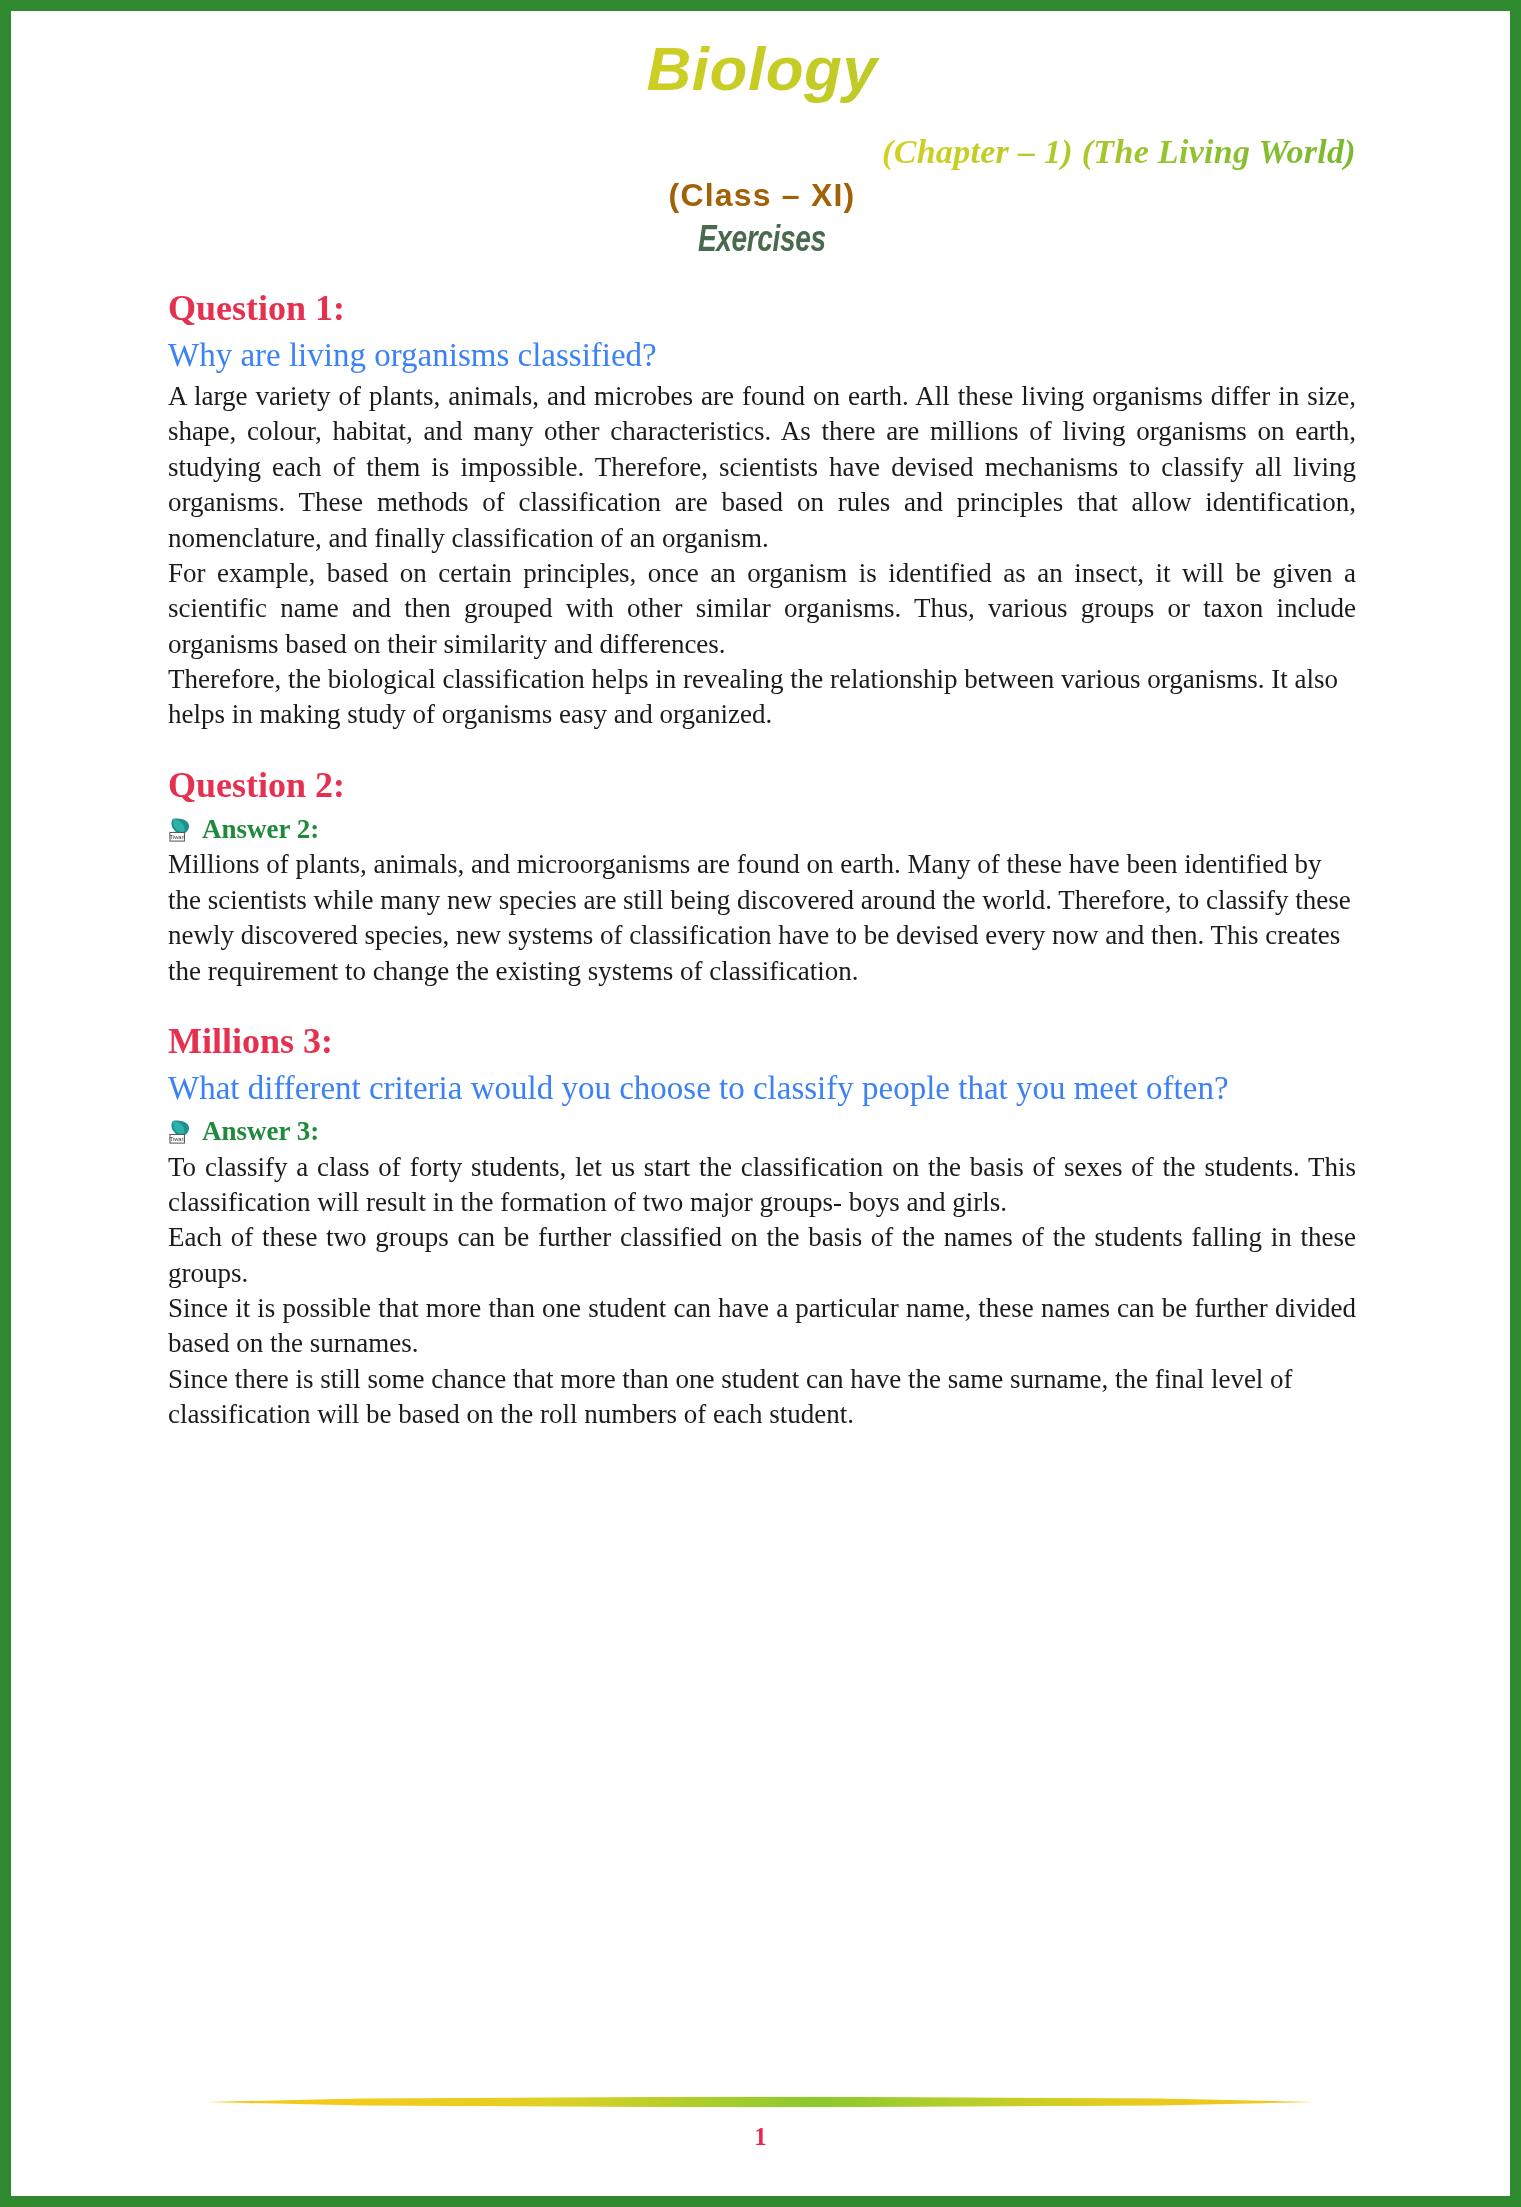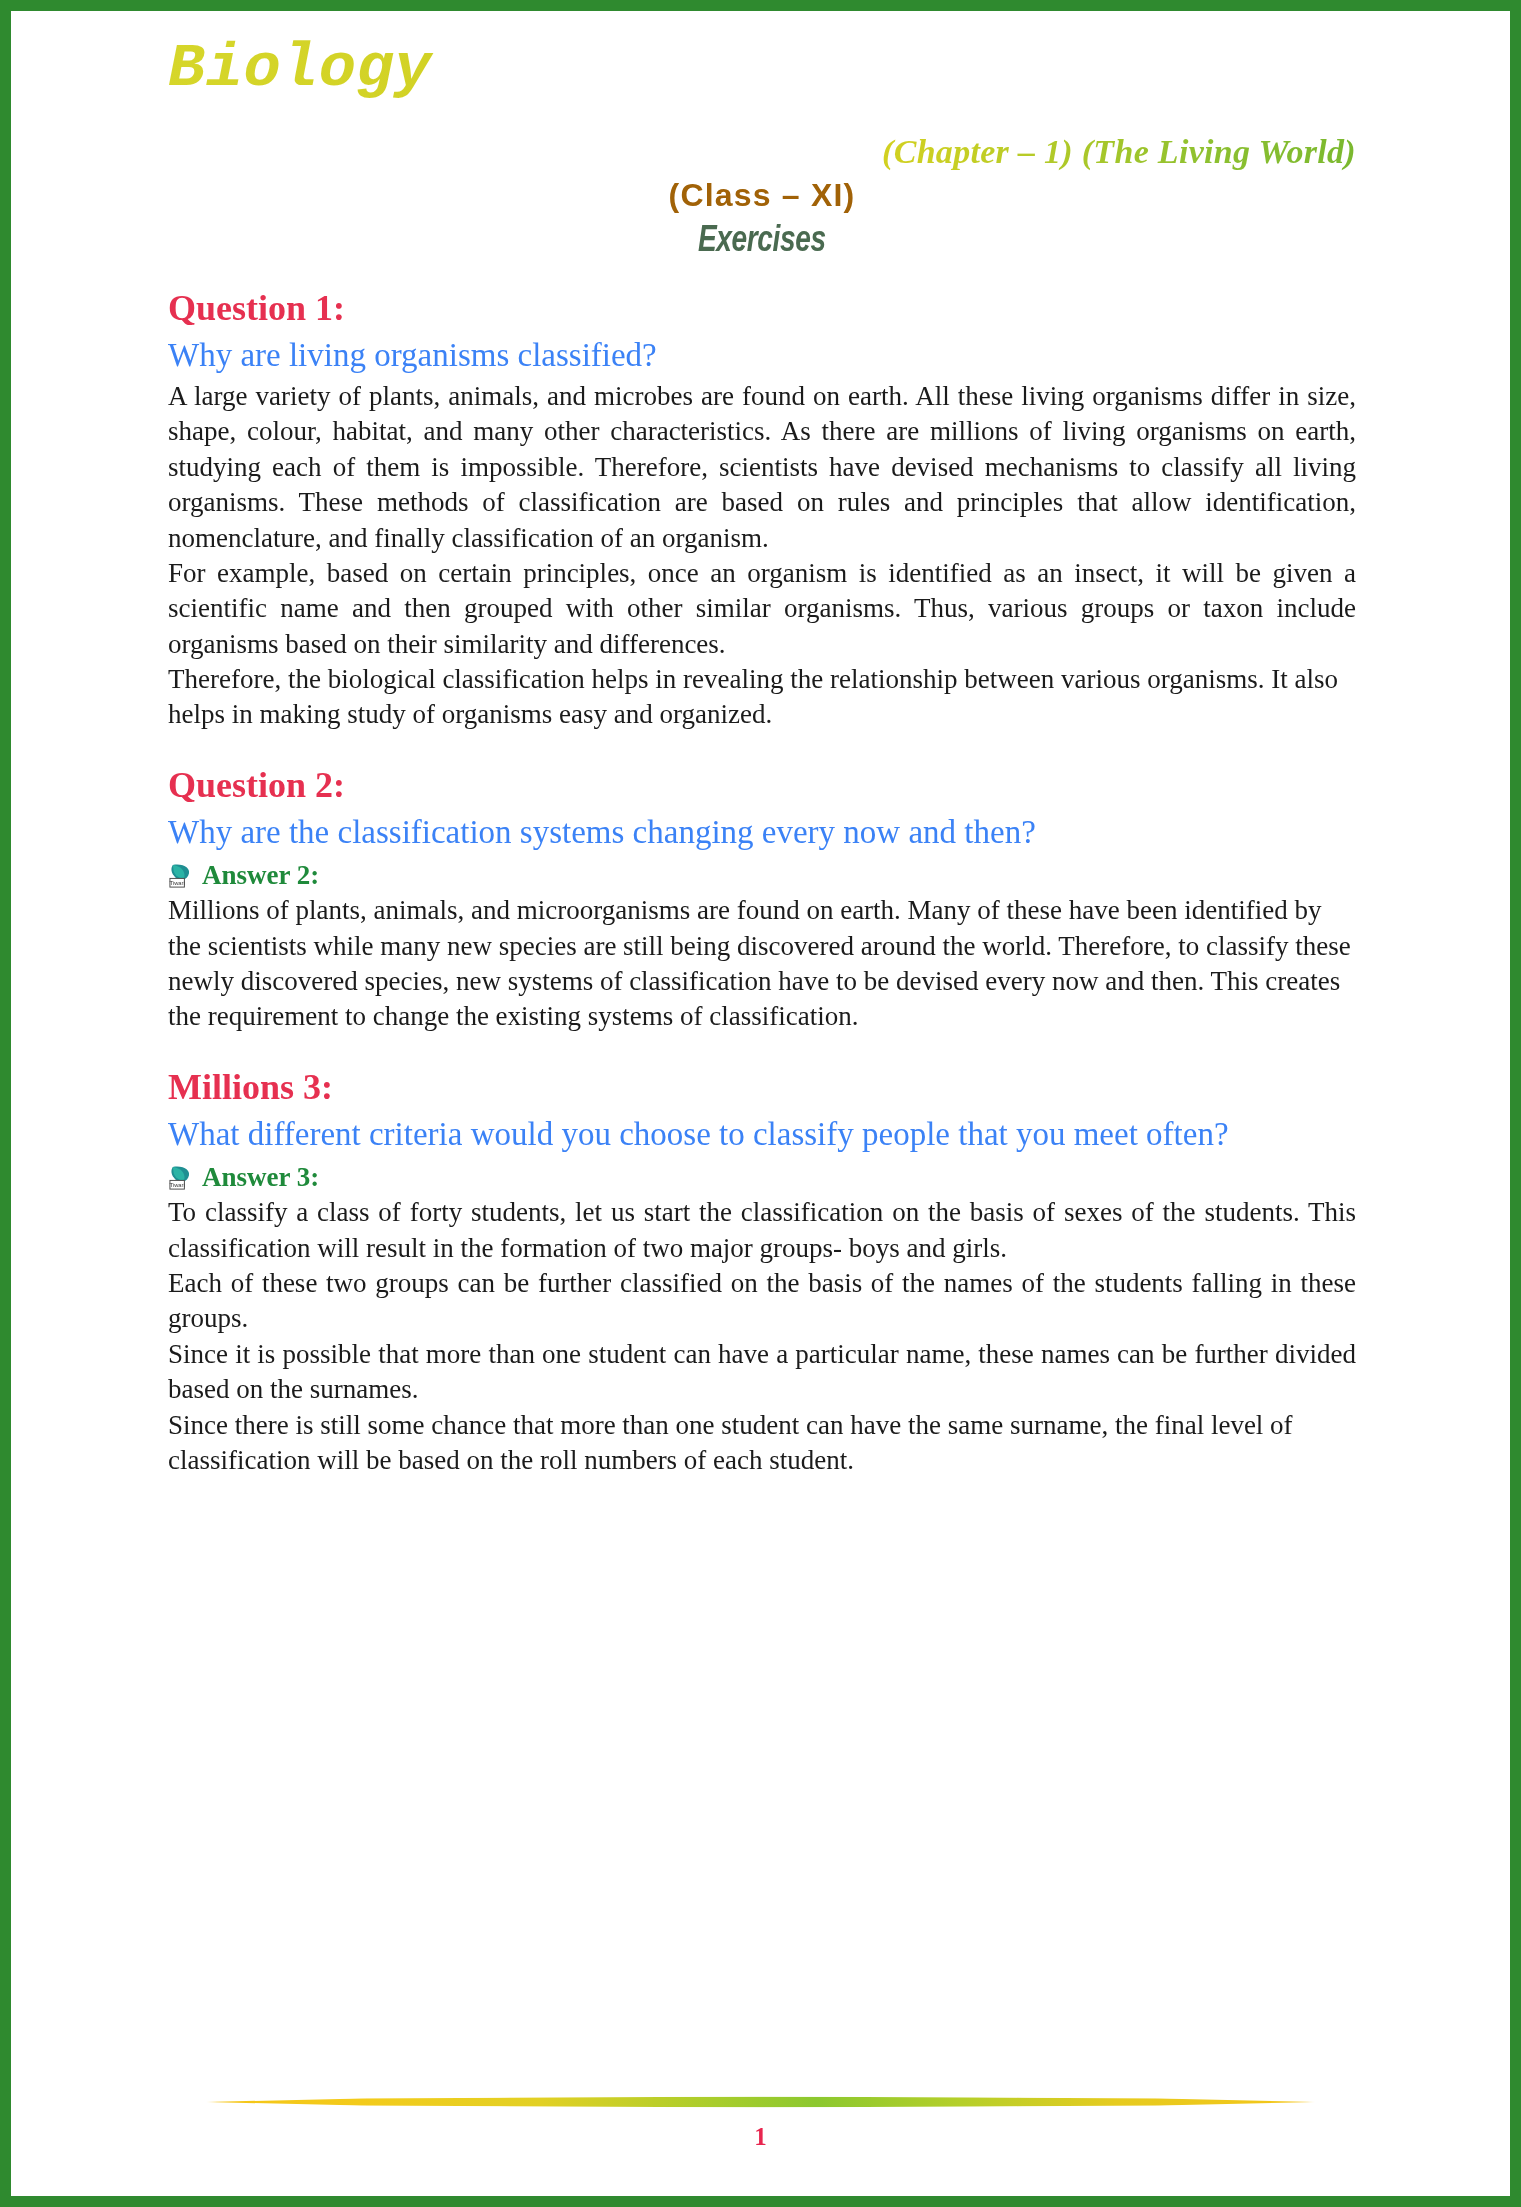--- a/index.html
+++ b/index.html
@@ -36,21 +36,22 @@
     left: 0;
     right: 0;
     top: 0;
     bottom: 0;
     padding: 22px 165px 0 168px;
     box-sizing: border-box;
   }
 
   
   .doc-title {
-    font-family: Liberation Mono, monospace;
+    text-align: center;
+    font-family: Liberation Sans, sans-serif;
     font-weight: bold;
     font-style: italic;
     font-size: 62px;
     line-height: 1.08;
     margin: 14px 0 0 0;
     background: linear-gradient(100deg, #d6d62a 0%, #cfcf22 38%, #b8c82a 70%, #9ec12e 100%);
     -webkit-background-clip: text;
     background-clip: text;
     color: transparent;
     -webkit-text-fill-color: transparent;
@@ -205,21 +206,20 @@
       <div class="question-text">Why are living organisms classified?</div>
       <div class="answer-body">
         <p>A large variety of plants, animals, and microbes are found on earth. All these living organisms differ in size, shape, colour, habitat, and many other characteristics. As there are millions of living organisms on earth, studying each of them is impossible. Therefore, scientists have devised mechanisms to classify all living organisms. These methods of classification are based on rules and principles that allow identification, nomenclature, and finally classification of an organism.</p>
         <p>For example, based on certain principles, once an organism is identified as an insect, it will be given a scientific name and then grouped with other similar organisms. Thus, various groups or taxon include organisms based on their similarity and differences.</p>
         <p class="last">Therefore, the biological classification helps in revealing the relationship between various organisms. It also helps in making study of organisms easy and organized.</p>
       </div>
     </div>
 
     <div class="qa-block">
       <div class="question-heading">Question 2:</div>
-      <div class="question-text">Why are the classification systems changing every now and then?</div>
       <div class="answer-heading-row">
         <span class="answer-icon">
           <svg viewBox="0 0 28 29" width="27" height="28" xmlns="http://www.w3.org/2000/svg">
             <path d="M5 3 C15 1, 25 6, 21 14 C18 20, 10 20, 6 14 C3 10, 3 6, 5 3 Z" fill="#1f8f92"></path>
             <path d="M5 3 C13 4, 18 9, 17 16 C13 18, 8 15, 6 10 Z" fill="#2bb3a5"></path>
             <rect x="2" y="17" width="15" height="9" fill="#ffffff" stroke="#4a4a4a" stroke-width="1"></rect>
             <text x="9.5" y="24" font-family="Liberation Sans, sans-serif" font-size="6" fill="#3a3a3a" text-anchor="middle">Tiwari</text>
           </svg>
         </span>
         <span class="answer-heading">Answer 2:</span>

